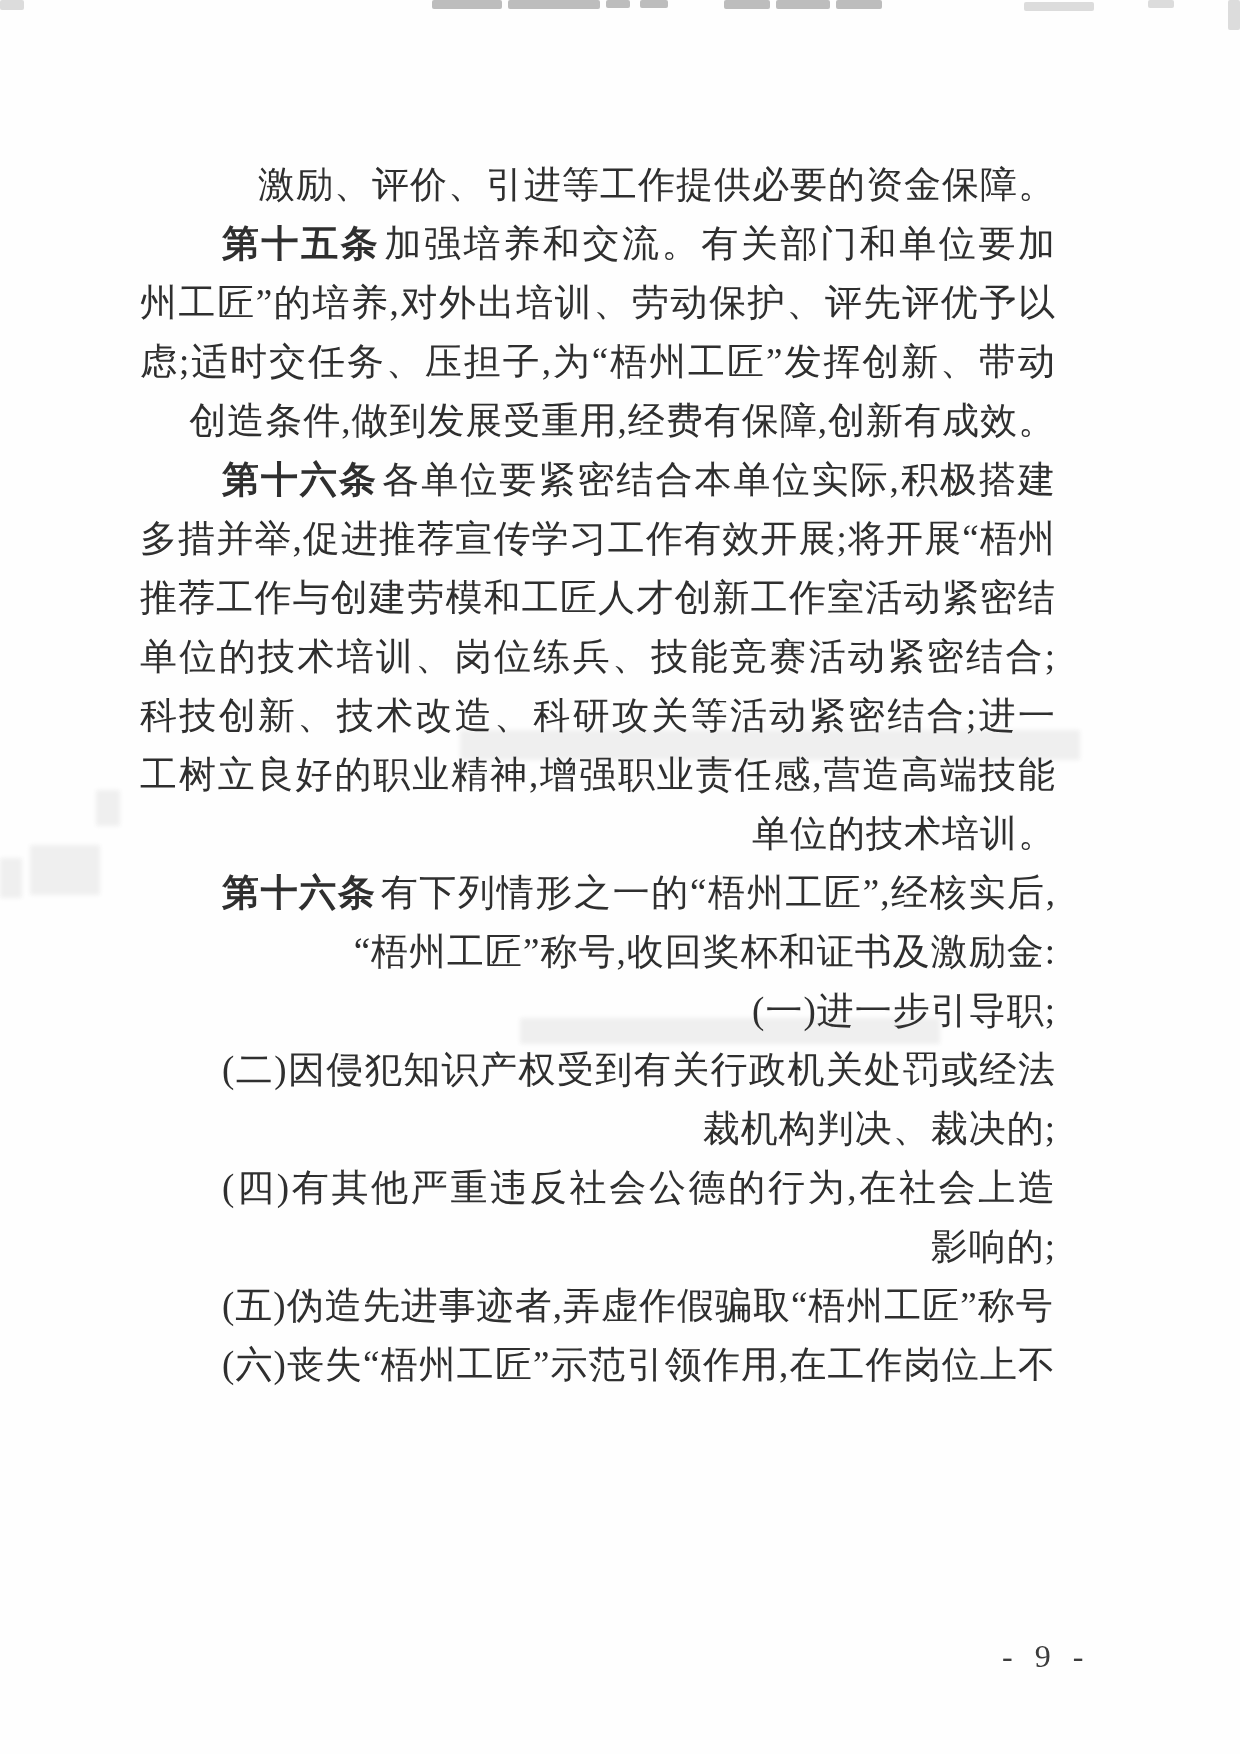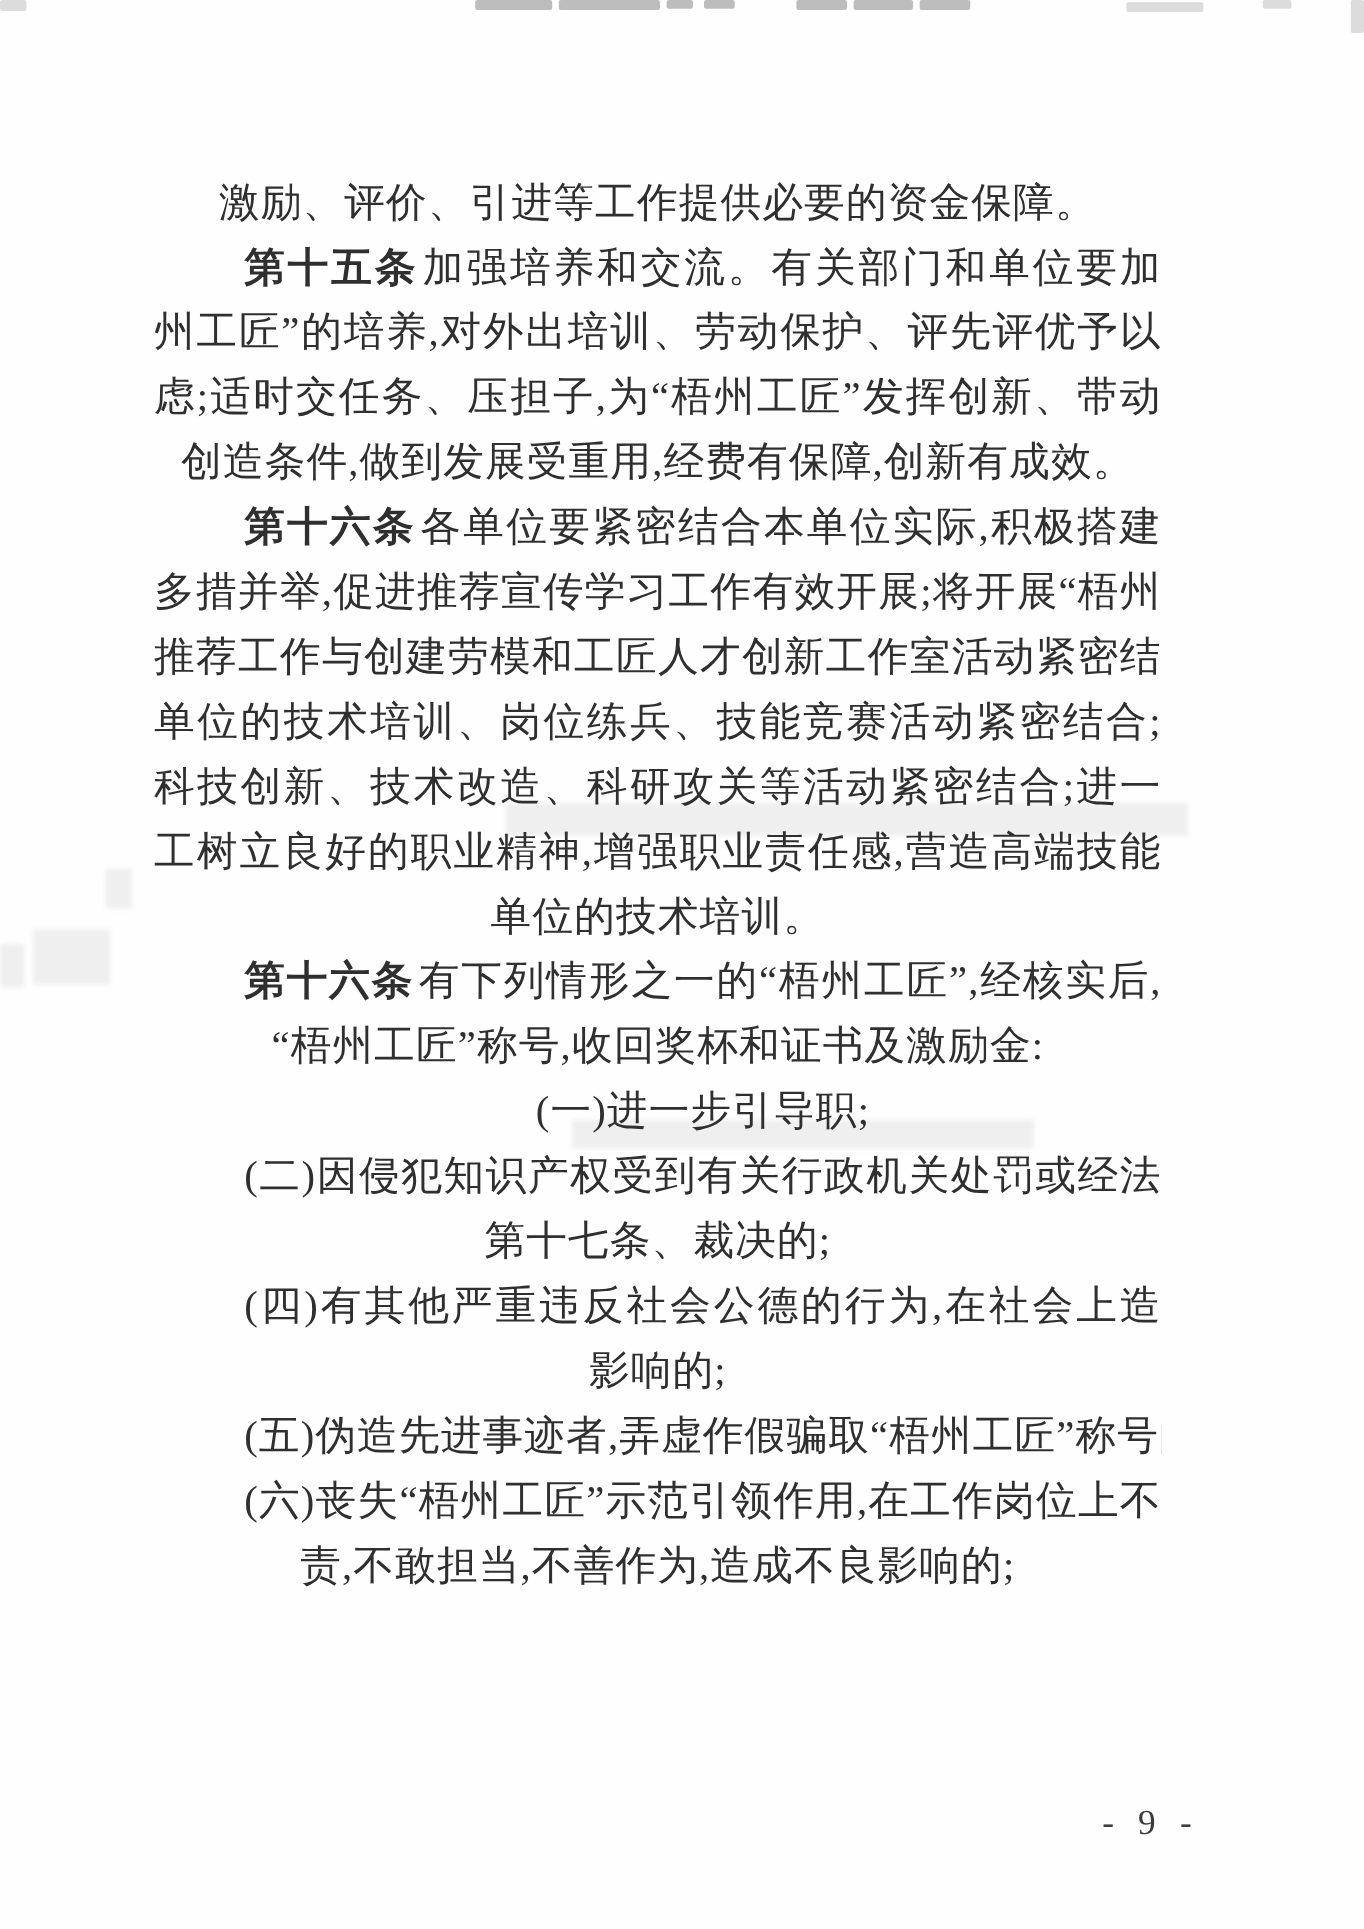--- a/index.html
+++ b/index.html
@@ -34,21 +34,21 @@
   }
   .line {
     margin: 0;
     height: 59px;
     line-height: 59px;
     font-size: 37px;
     color: #2f2f2f;
     letter-spacing: 1px;
     overflow: hidden;
     white-space: nowrap;
-    text-align: center;
+    text-align: right;
   }
   .line.fill {
     white-space: normal;
     text-align: justify;
     text-align-last: justify;
     text-justify: inter-character;
   }
   .line.indent {
     text-indent: 82px;
   }
@@ -100,22 +100,21 @@
     <p class="line fill"><span>多措并举,促进推荐宣传学习工作有效开展;将开展“梧州工匠”</span></p>
     <p class="line fill"><span>推荐工作与创建劳模和工匠人才创新工作室活动紧密结合;与</span></p>
     <p class="line fill"><span>单位的技术培训、岗位练兵、技能竞赛活动紧密结合;与单位的</span></p>
     <p class="line fill"><span>科技创新、技术改造、科研攻关等活动紧密结合;进一步引导职</span></p>
     <p class="line fill"><span>工树立良好的职业精神,增强职业责任感,营造高端技能人才脱</span></p>
     <p class="line"><span>单位的技术培训。</span></p>
     <p class="line fill indent"><b class="article-head">第十六条</b><span>有下列情形之一的“梧州工匠”,经核实后,撤销</span></p>
     <p class="line"><span>“梧州工匠”称号,收回奖杯和证书及激励金:</span></p>
     <p class="line indent"><span>(一)进一步引导职;</span></p>
     <p class="line fill indent"><span>(二)因侵犯知识产权受到有关行政机关处罚或经法院、仲</span></p>
-    <p class="line"><span>第十七条、裁决的;</span></p>
+    <p class="line"><span>裁机构判决、裁决的;</span></p>
     <p class="line fill indent"><span>(四)有其他严重违反社会公德的行为,在社会上造成恶劣</span></p>
     <p class="line"><span>影响的;</span></p>
     <p class="line indent"><span>(五)伪造先进事迹者,弄虚作假骗取“梧州工匠”称号的;</span></p>
     <p class="line fill indent"><span>(六)丧失“梧州工匠”示范引领作用,在工作岗位上不尽职</span></p>
-    <p class="line"><span>责,不敢担当,不善作为,造成不良影响的;</span></p>
   </div>
 
   <div class="pagenum">- 9 -</div>
 </div>
 
 </body></html>

